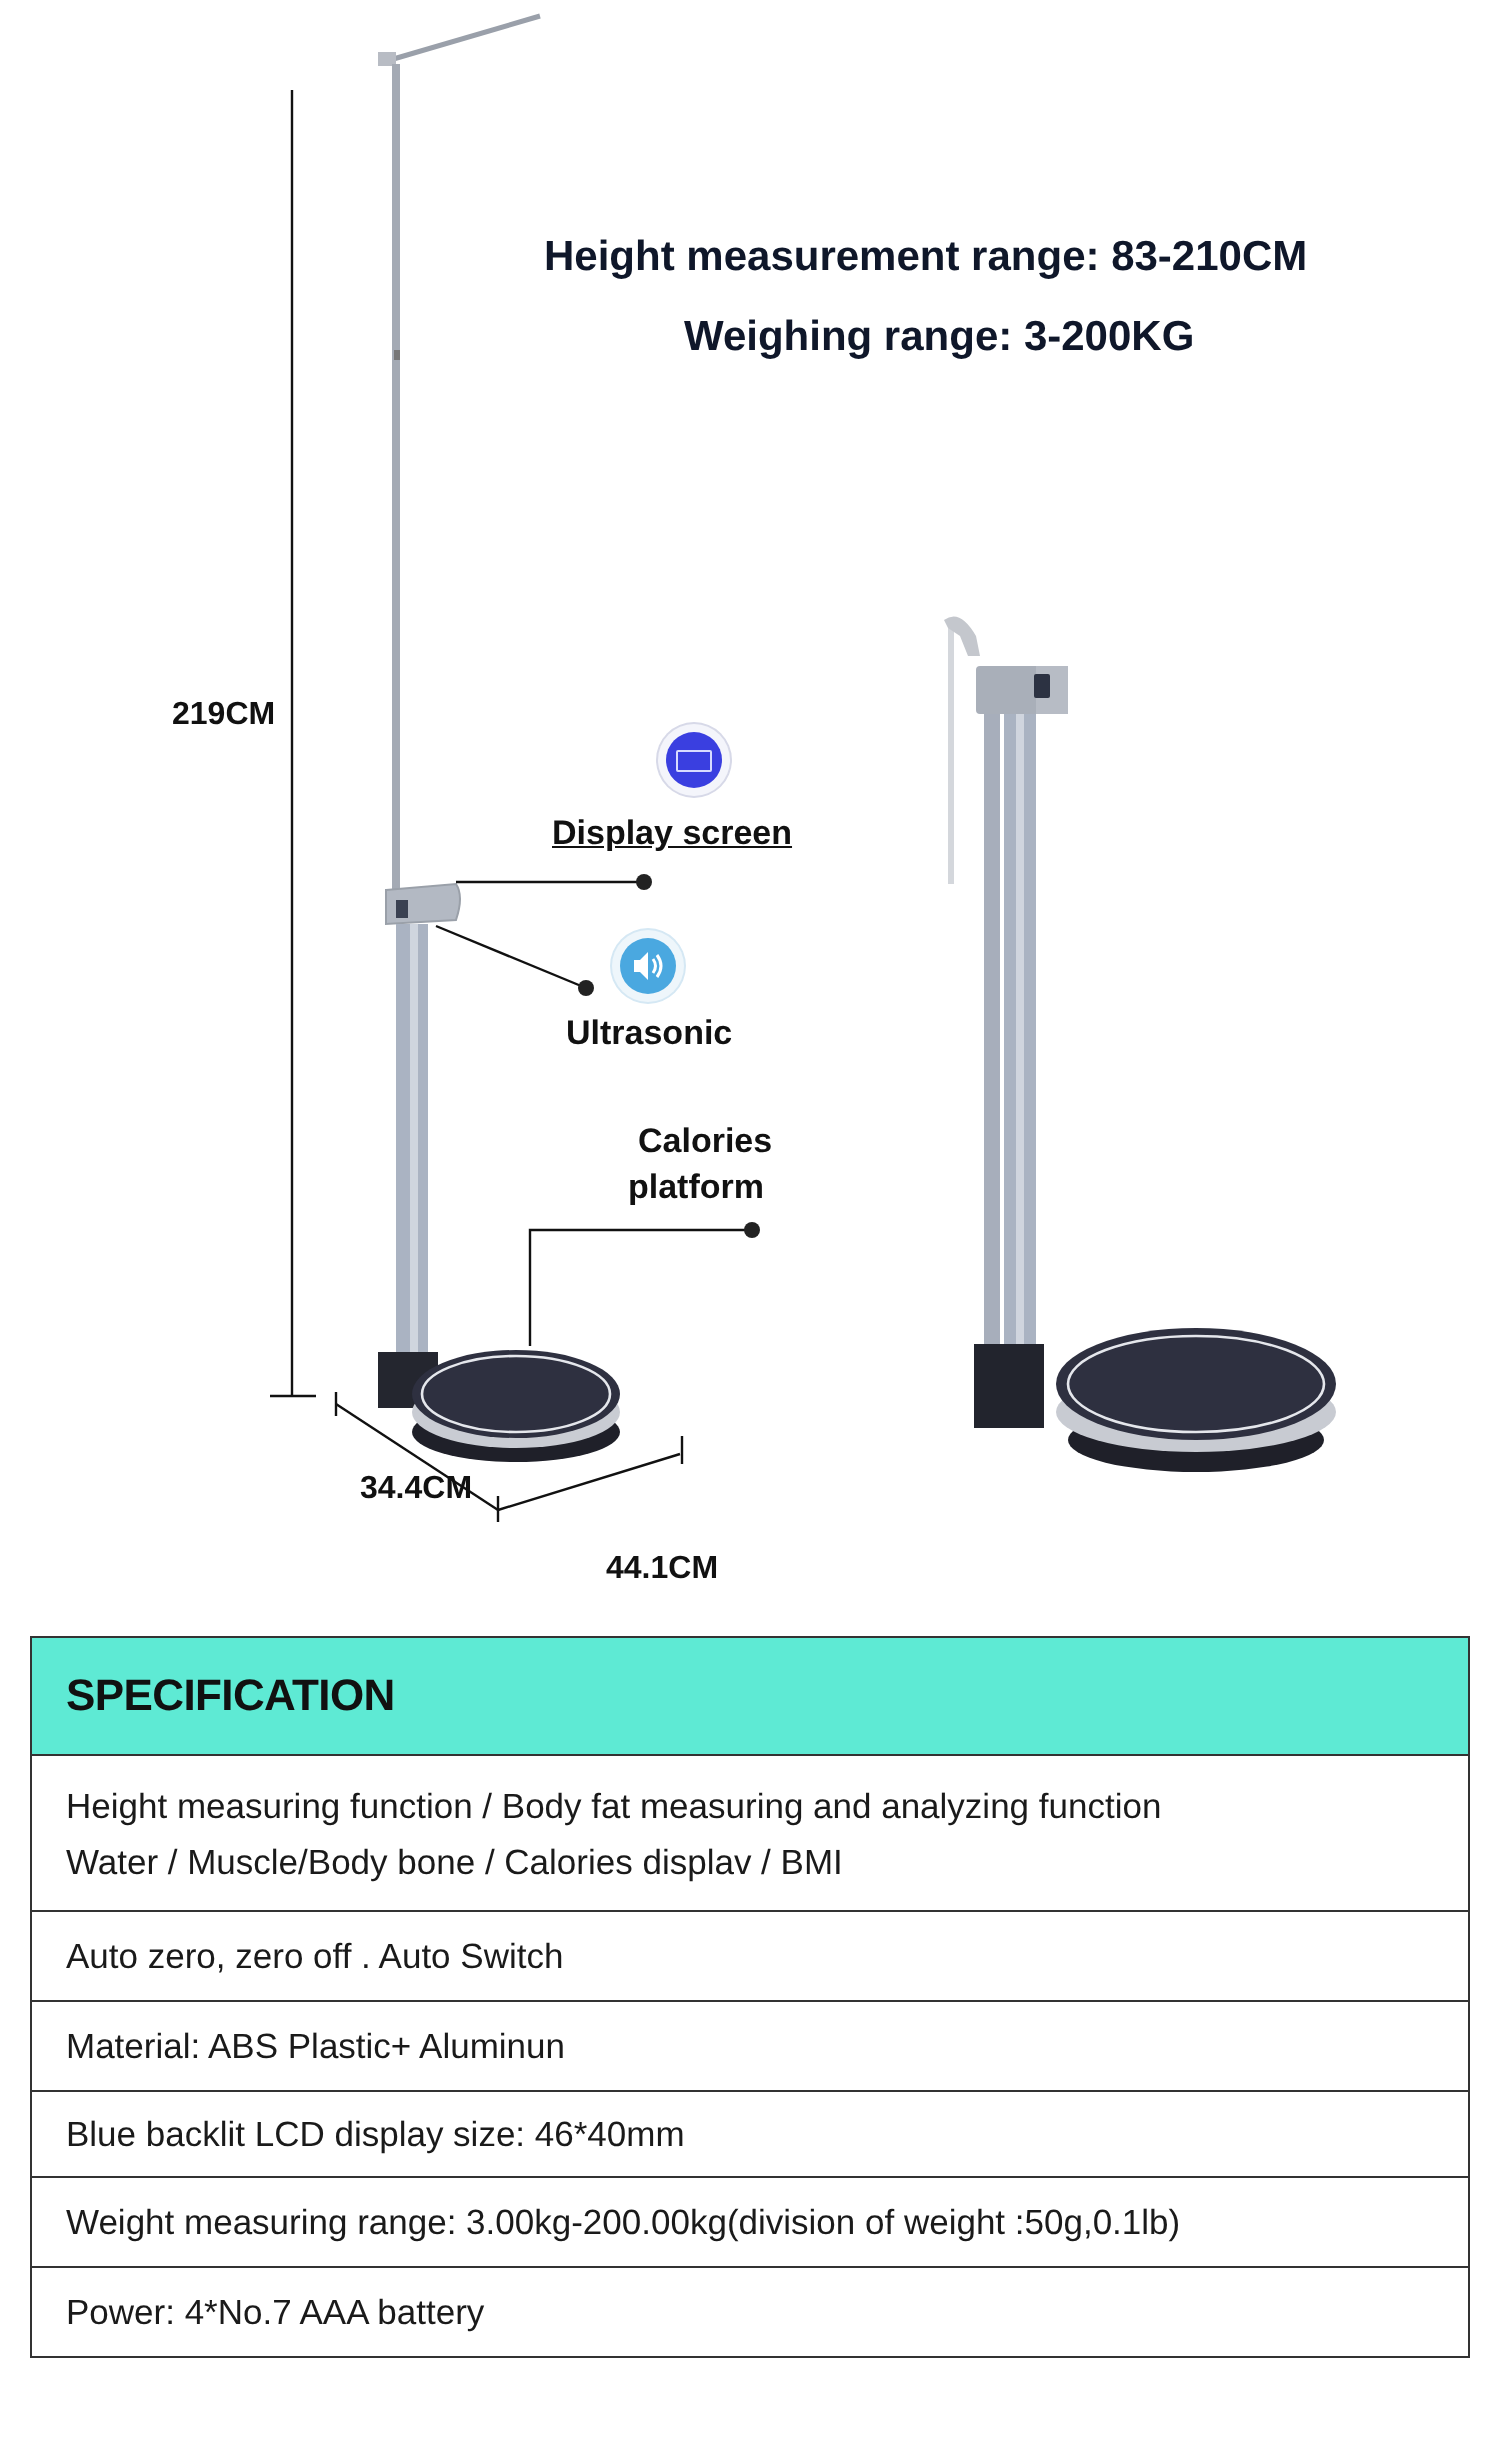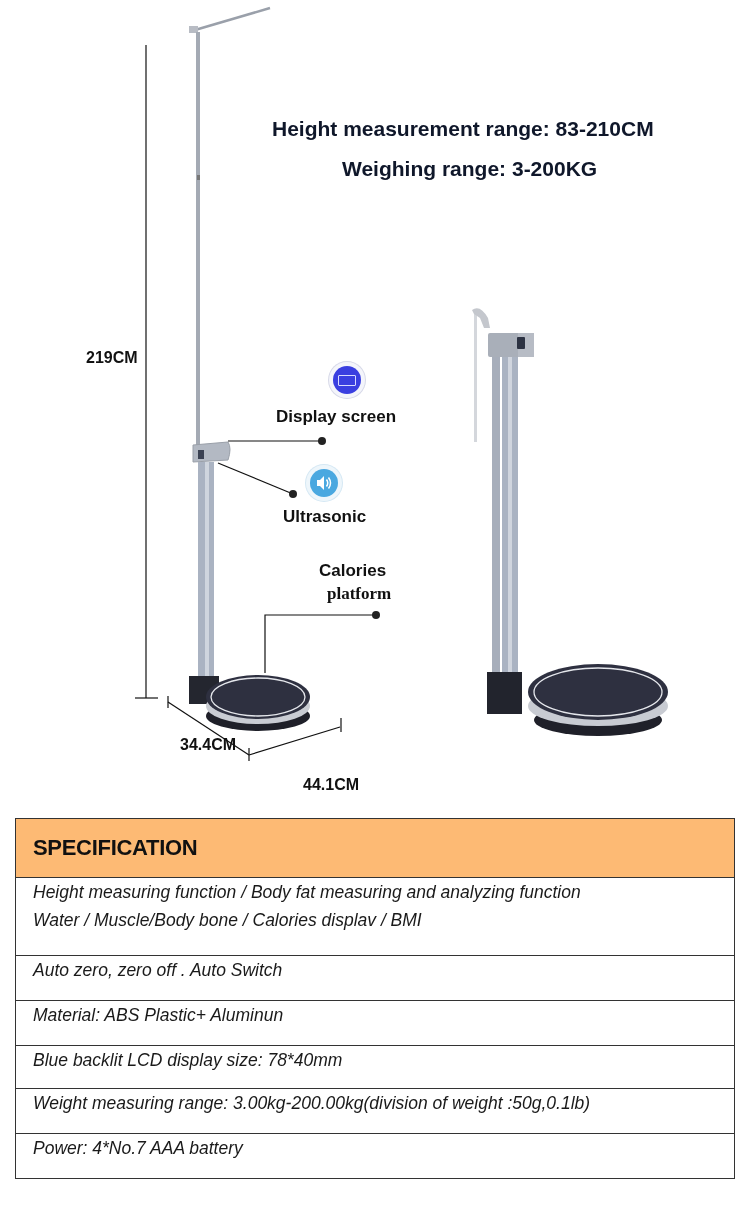--- a/index.html
+++ b/index.html
@@ -4,22 +4,22 @@
 <style>
   html, body { margin:0; padding:0; background:#ffffff; }
   body { width:750px; height:1231px; position:relative; overflow:hidden; font-family:"Liberation Sans", sans-serif; color:#111; }
   .abs { position:absolute; }
   .headline { font-weight:bold; font-size:21px; color:#0f172a; white-space:nowrap; }
   .label { font-weight:bold; font-size:17px; color:#111; white-space:nowrap; }
   .dim { font-weight:bold; font-size:16px; color:#111; white-space:nowrap;margin-left:24px; }
   .dot { position:absolute; width:8px; height:8px; border-radius:50%; background:#222; }
   
   .spec { position:absolute; left:15px; top:818px; width:718px; border:1px solid #333; border-bottom:none; }
-  .spec-head { background:#fdba74; height:58px; border-bottom:1px solid #333; display:flex; align-items:center; padding-left:17px; font-weight:bold; font-size:22px; letter-spacing:-0.3px; }
-  .spec-row { border-bottom:1px solid #333; padding-left:17px; display:flex; flex-direction:column; justify-content:flex-start; font-size:17.5px; color:#1a1a1a;font-style:italic; }
+  .spec-head { background:#5eead4; height:58px; border-bottom:1px solid #333; display:flex; align-items:center; padding-left:17px; font-weight:bold; font-size:22px; letter-spacing:-0.3px; }
+  .spec-row { border-bottom:1px solid #333; padding-left:17px; display:flex; flex-direction:column; justify-content:center; font-size:17.5px; color:#1a1a1a; }
   .spec-row span { display:block; line-height:28px; }
 </style>
 </head>
 <body>
 
 <div class="abs headline" style="left:272px; top:117px;">Height measurement range: 83-210CM</div>
 <div class="abs headline" style="left:342px; top:157px;text-align:right;">Weighing range: 3-200KG</div>
 
 <svg class="abs" style="left:0; top:0;" width="450" height="780">
 
@@ -61,34 +61,34 @@
 
 <div class="abs dim" style="left:62px; top:349px;">219CM</div>
 <div class="abs dim" style="left:156px; top:736px;">34.4CM</div>
 <div class="abs dim" style="left:279px; top:776px;text-align:right;">44.1CM</div>
 
 <div class="abs" style="left:329px; top:362px; width:36px; height:36px; border-radius:50%; background:#f4f5fb; box-shadow:0 0 0 1px #d7d9e8; display:flex; align-items:center; justify-content:center;">
   <div style="width:28px; height:28px; border-radius:50%; background:#3a3fe0; display:flex; align-items:center; justify-content:center;">
     <div style="width:16px; height:9px; border:1.5px solid #d8dbff; border-radius:1px;"></div>
   </div>
 </div>
-<div class="abs label" style="left:276px; top:407px;">Display screen</div>
+<div class="abs label" style="left:276px; top:407px;text-decoration:underline;">Display screen</div>
 
 <div class="abs" style="left:306px; top:465px; width:36px; height:36px; border-radius:50%; background:#eef6fb; box-shadow:0 0 0 1px #d5e8f4; display:flex; align-items:center; justify-content:center;">
   <svg width="28" height="28" viewBox="0 0 28 28">
     <circle cx="14" cy="14" r="14" fill="#4aa8e0"></circle>
     <path d="M7 11 H10 L14 7 V21 L10 17 H7 Z" fill="#ffffff"></path>
     <path d="M16.5 10.5 Q19 14 16.5 17.5" stroke="#fff" stroke-width="1.5" fill="none"></path>
     <path d="M18.5 8.5 Q22.5 14 18.5 19.5" stroke="#fff" stroke-width="1.5" fill="none"></path>
   </svg>
 </div>
 <div class="abs label" style="left:283px; top:507px;">Ultrasonic</div>
 
 <div class="abs label" style="left:319px; top:561px;">Calories</div>
-<div class="abs label" style="left:327px; top:584px;font-family:Liberation Serif, serif;">platform</div>
+<div class="abs label" style="left:314px; top:584px;">platform</div>
 
 <svg class="abs" style="left:460px; top:300px;" width="220" height="450">
 
   <rect x="14" y="12" width="3" height="130" fill="#d4d7dc"></rect>
   <path d="M12 10 Q20 4 28 18 L30 28 L24 28 L20 18 L14 14 Z" fill="#c4c7cd"></path>
 
   <rect x="28" y="33" width="46" height="24" rx="2" fill="#a9afb9"></rect>
   <rect x="58" y="33" width="16" height="24" fill="#b7bcc5"></rect>
   <rect x="57" y="37" width="8" height="12" rx="1" fill="#2c3242"></rect>
 
@@ -110,21 +110,21 @@
     <span>Height measuring function / Body fat measuring and analyzing function</span>
     <span>Water / Muscle/Body bone / Calories displav / BMI</span>
   </div>
   <div class="spec-row" style="height:44px;">
     <span>Auto zero, zero off . Auto Switch</span>
   </div>
   <div class="spec-row" style="height:44px;">
     <span>Material: ABS Plastic+ Aluminun</span>
   </div>
   <div class="spec-row" style="height:42px;">
-    <span>Blue backlit LCD display size: 78*40mm</span>
+    <span>Blue backlit LCD display size: 46*40mm</span>
   </div>
   <div class="spec-row" style="height:44px;">
     <span>Weight measuring range: 3.00kg-200.00kg(division of weight :50g,0.1lb)</span>
   </div>
   <div class="spec-row" style="height:44px;">
     <span>Power: 4*No.7 AAA battery</span>
   </div>
 </div>
 
 </body></html>

